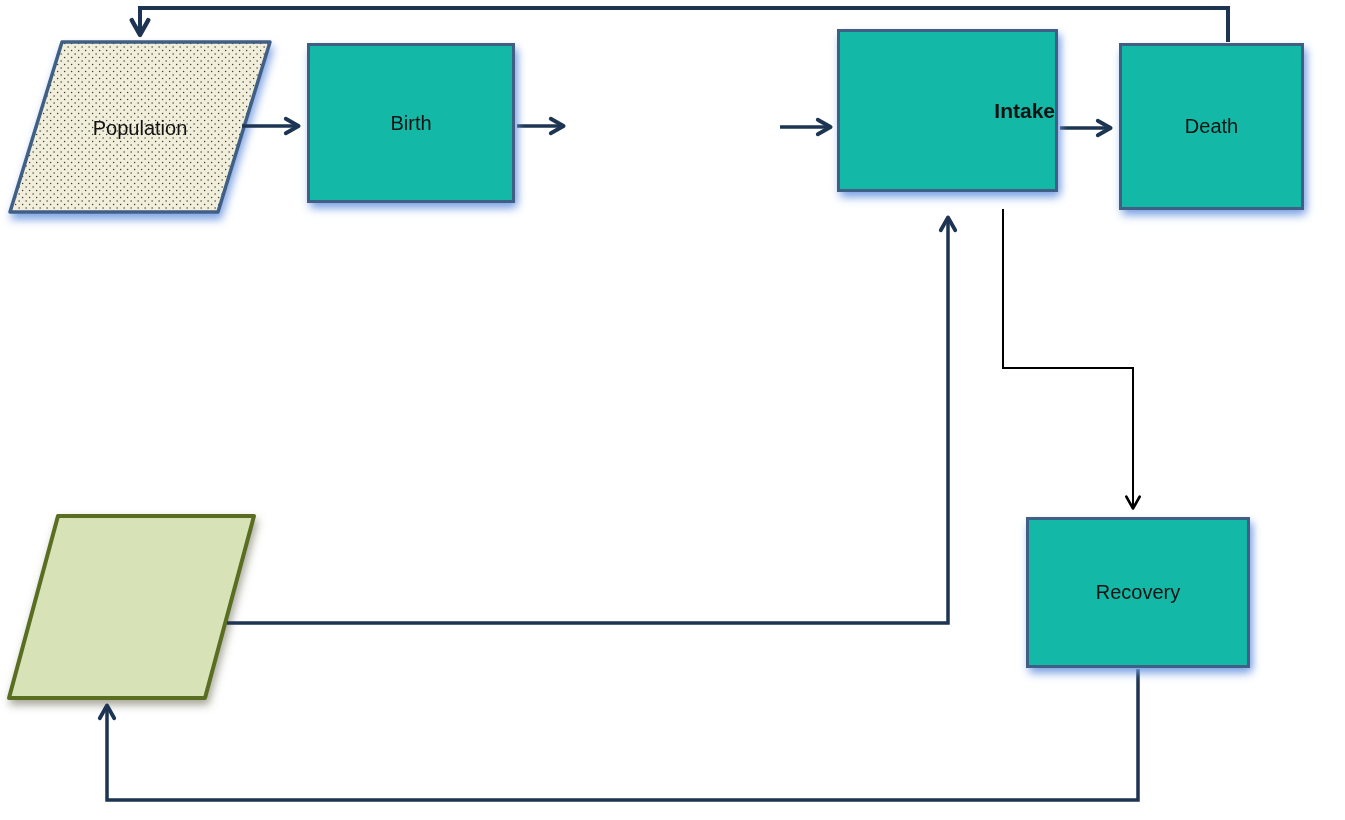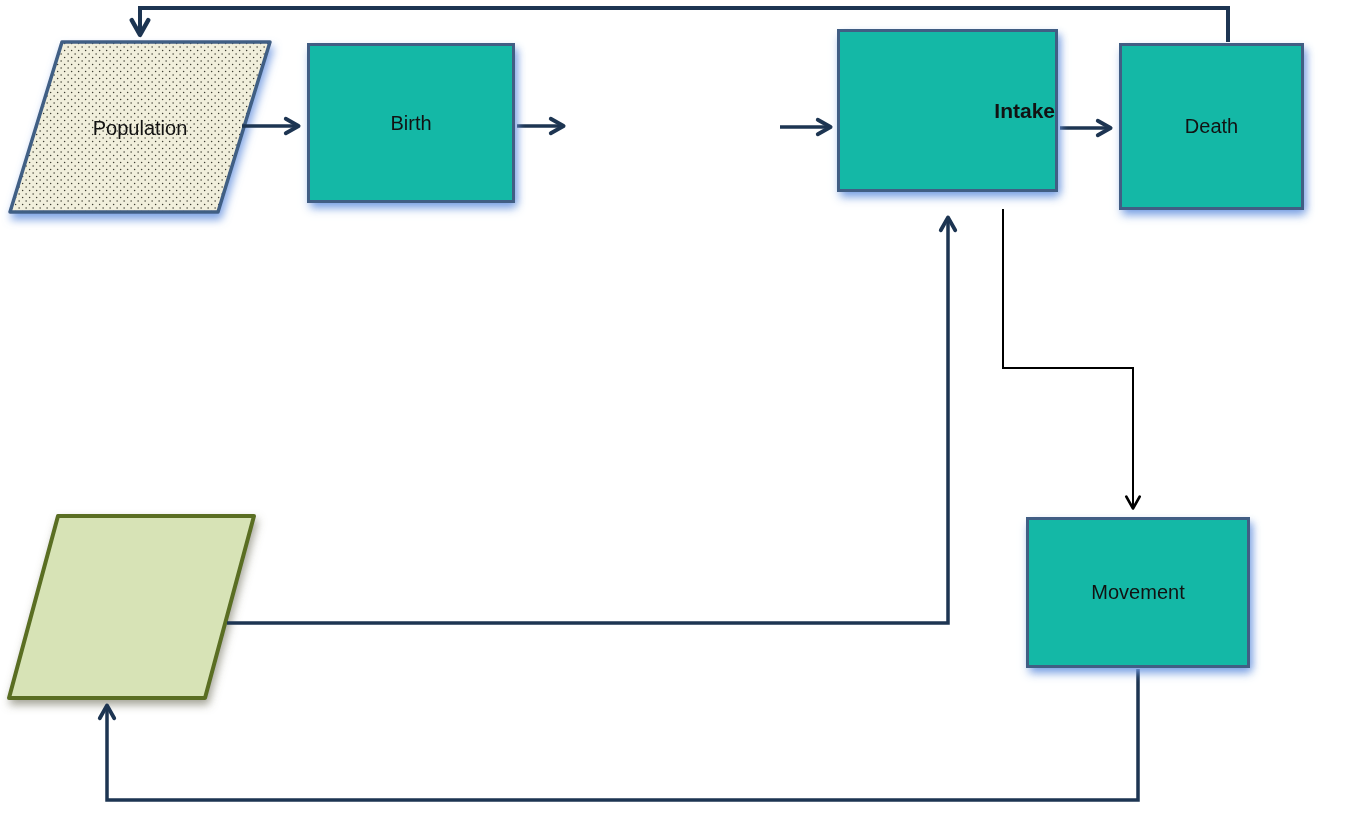--- a/index.html
+++ b/index.html
@@ -94,21 +94,21 @@
 
   <div class="node-box bold-label" style="left:837px; top:29px; width:221px; height:163px;justify-content:flex-end;">
     <span>Intake</span>
   </div>
 
   <div class="node-box" style="left:1119px; top:43px; width:185px; height:167px;">
     <span>Death</span>
   </div>
 
   <div class="node-box" style="left:1026px; top:517px; width:224px; height:151px;">
-    <span>Movement</span>
+    <span>Recovery</span>
   </div>
 
   <div class="para-label" style="left:40px; top:110px; width:200px; height:36px;">
     <span>Population</span>
   </div>
 
 
 </div>
 
 </body></html>

